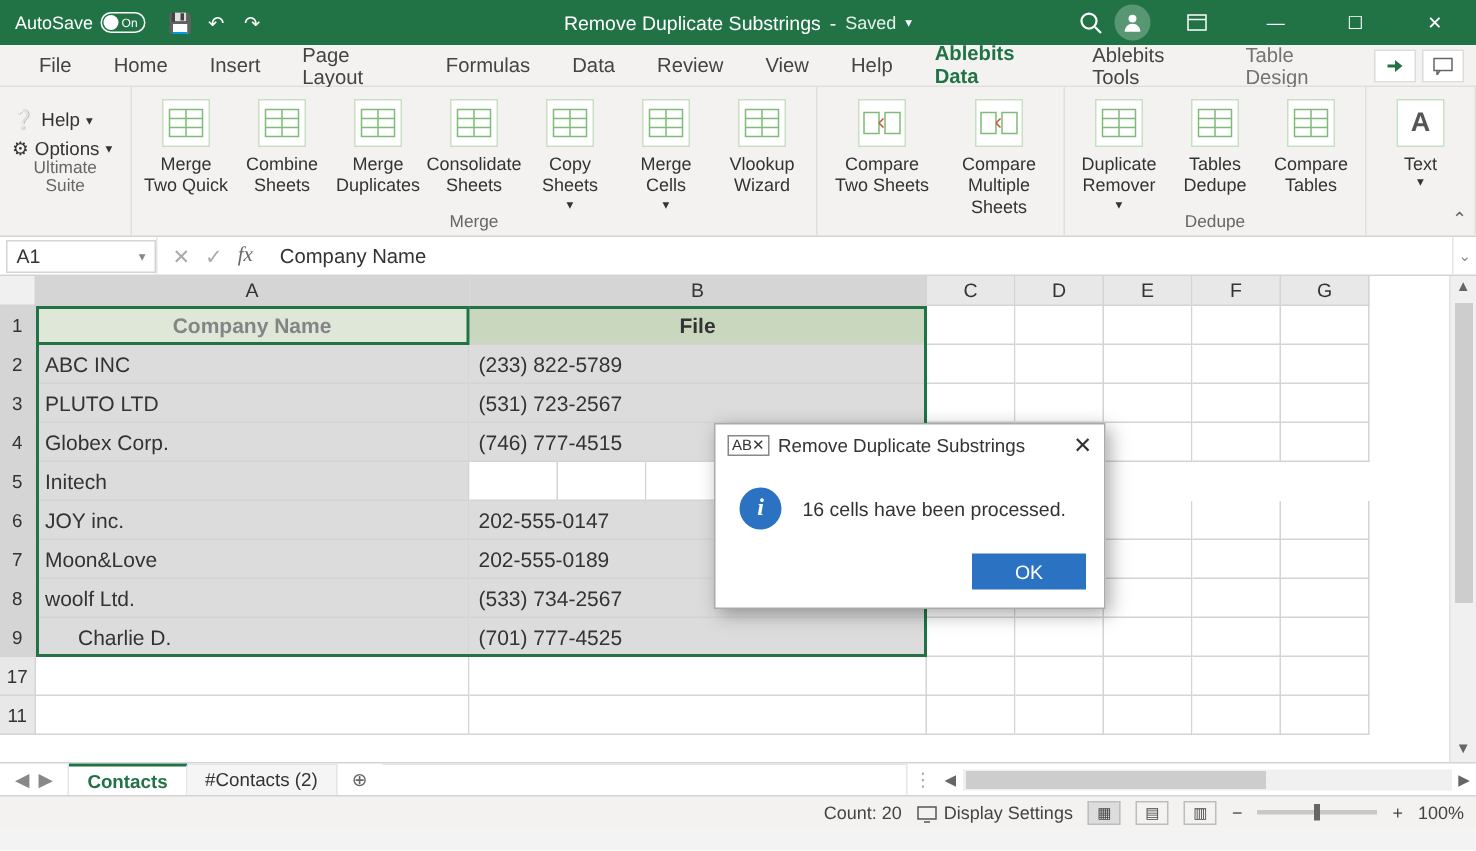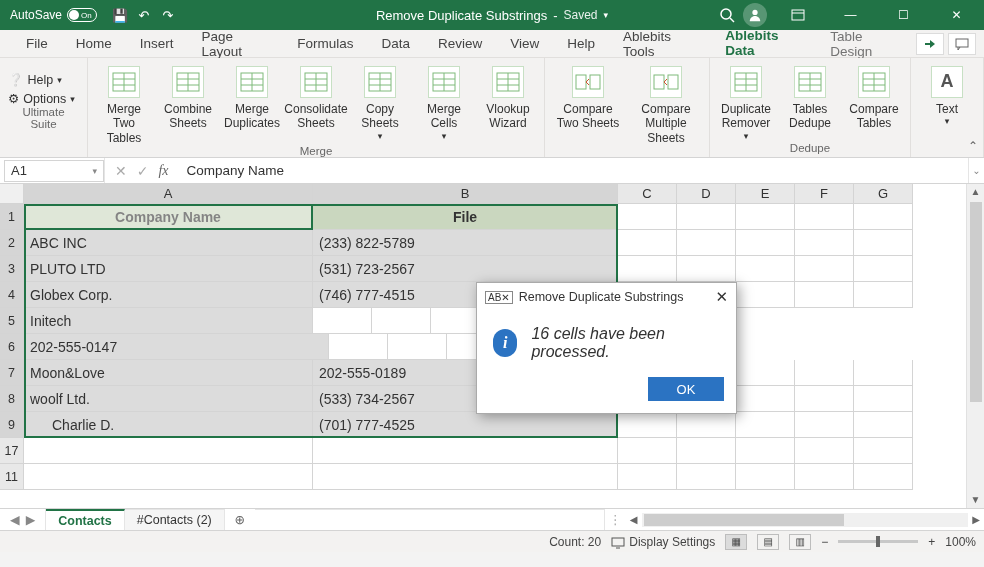--- a/index.html
+++ b/index.html
@@ -148,22 +148,22 @@
 <div class="tabs">
   <div class="tab">File</div>
   <div class="tab">Home</div>
   <div class="tab">Insert</div>
   <div class="tab">Page Layout</div>
   <div class="tab">Formulas</div>
   <div class="tab">Data</div>
   <div class="tab">Review</div>
   <div class="tab">View</div>
   <div class="tab">Help</div>
+  <div class="tab active">Ablebits Data</div>
   <div class="tab">Ablebits Tools</div>
-  <div class="tab active">Ablebits Data</div>
   <div class="tab green">Table Design</div>
   <div class="tabs-right">
     <div class="tbtn">
       <svg width="14" height="12">
           <path d="M7 2l5 4-5 4V7H2V5h5z" fill="#217346"></path>
         </svg>
     </div>
     <div class="tbtn">
       <svg width="14" height="12">
           <rect x="1" y="1" width="12" height="8" stroke="#666" fill="none"></rect>
@@ -195,21 +195,21 @@
         <div class="bigbtn">
           <div class="ico">
             <svg width="24" height="20">
               <rect x="1" y="1" width="22" height="18" fill="#fff" stroke="#7fba7a"></rect>
               <line x1="1" y1="7" x2="23" y2="7" stroke="#7fba7a"></line>
               <line x1="1" y1="13" x2="23" y2="13" stroke="#7fba7a"></line>
               <line x1="12" y1="1" x2="12" y2="19" stroke="#7fba7a"></line>
             </svg>
           </div>
           <div>Merge</div>
-          <div>Two Tables</div>
+          <div>Two Quick</div>
         </div>
         <div class="bigbtn">
           <div class="ico">
             <svg width="24" height="20">
               <rect x="1" y="1" width="22" height="18" fill="#fff" stroke="#7fba7a"></rect>
               <line x1="1" y1="7" x2="23" y2="7" stroke="#7fba7a"></line>
               <line x1="1" y1="13" x2="23" y2="13" stroke="#7fba7a"></line>
               <line x1="12" y1="1" x2="12" y2="19" stroke="#7fba7a"></line>
             </svg>
           </div>
@@ -447,20 +447,21 @@
       </div>
       <div class="row datarow">
         <div class="cell tablecol" style="width: 289px;">Initech</div>
         <div class="cell" style="width: 59px;"></div>
         <div class="cell" style="width: 59px;"></div>
         <div class="cell" style="width: 59px;"></div>
         <div class="cell" style="width: 59px;"></div>
         <div class="cell" style="width: 59px;"></div>
       </div>
       <div class="row datarow">
+        <div class="cell tablecol" style="width: 289px;">JOY inc.</div>
         <div class="cell tablecol" style="width: 305px;">202-555-0147</div>
         <div class="cell" style="width: 59px;"></div>
         <div class="cell" style="width: 59px;"></div>
         <div class="cell" style="width: 59px;"></div>
         <div class="cell" style="width: 59px;"></div>
         <div class="cell" style="width: 59px;"></div>
       </div>
       <div class="row datarow">
         <div class="cell tablecol" style="width: 289px;">Moon&amp;Love</div>
         <div class="cell tablecol" style="width: 305px;">202-555-0189</div>
@@ -562,18 +563,18 @@
 <div class="dialog">
   <div class="dlg-title">
     <div class="t">
       <span style="font-size:10px; border:1px solid #888; padding:0 2px;">AB✕</span>
       <span>Remove Duplicate Substrings</span>
     </div>
     <span class="dlg-close">✕</span>
   </div>
   <div class="dlg-body">
     <div class="info-icon">i</div>
-    <div style="font-size:16px;font-style:italic;">16 cells have been processed.</div>
+    <div style="font-size:13px;">16 cells have been processed.</div>
   </div>
   <div class="dlg-buttons">
     <button class="dlg-ok">OK</button>
   </div>
 </div>
 
 </body></html>

